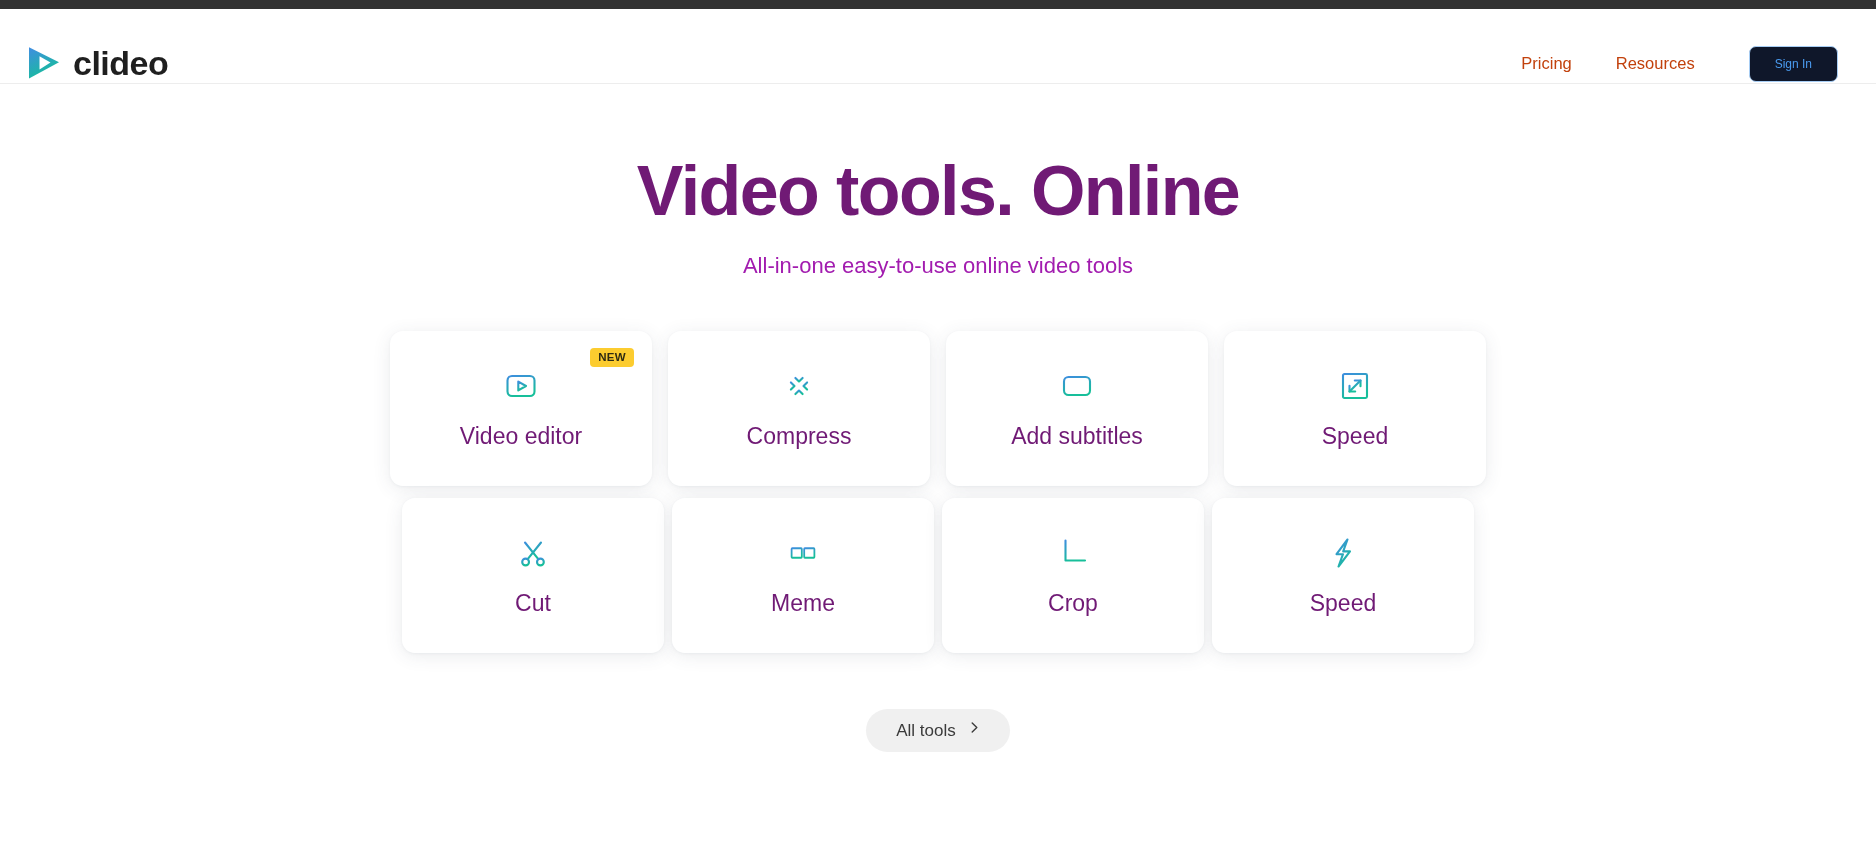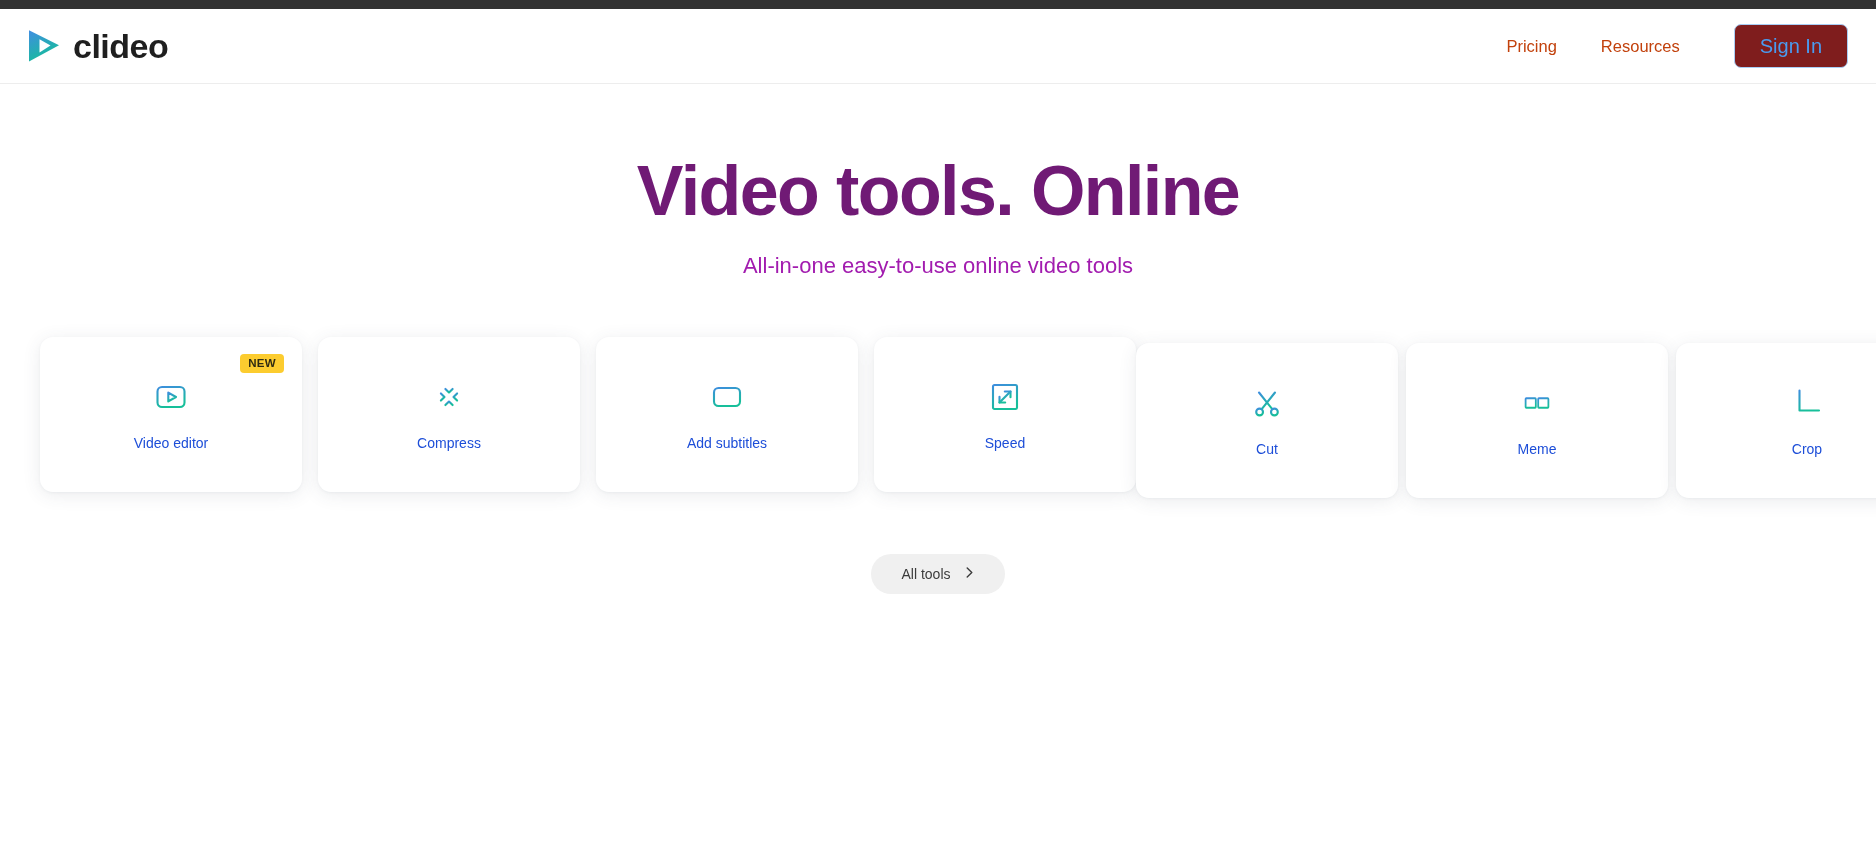--- a/index.html
+++ b/index.html
@@ -25,22 +25,22 @@
     background: #323232;
   }
 
   
   .header {
     height: 75px;
     width: 100%;
     background: #ffffff;
     border-bottom: 1px solid #ededed;
     display: flex;
-    align-items: center;
-    padding: 0 28px 0 24px;
+    align-items: flex-end;
+    padding: 0 38px 0 24px;
     gap: 45px;
   }
 
   .brand {
     display: flex;
     align-items: center;
     gap: 9px;
     text-decoration: none;
   }
   .brand-mark {
@@ -66,23 +66,23 @@
   .nav-link {
     font-size: 16.5px;
     color: #c2410c;
     text-decoration: none;
     padding: 10px 22px;
     white-space: nowrap;
   }
 
   .signin-btn {
     margin-left: 32px;
-    font-size: 20px;
+    font-size: 12px;
     color: #4a9bf0;
-    background: #7f1d1d;
+    background: #0f172a;
     border: 1px solid #a8cef5;
     border-radius: 7px;
     padding: 11px 25px;
     cursor: pointer;
     font-family: inherit;
     line-height: 1;
     white-space: nowrap;
   }
 
   
@@ -103,23 +103,22 @@
     margin-top: 25px;
     font-size: 22px;
     color: #a21caf;
     font-weight: 400;
   }
 
   
   .tools {
     margin-top: 52px;
     display: flex;
-    flex-direction: row;
+    flex-direction: column;
     align-items: center;
-    margin-left: 40px;
   }
 
   .tool-row {
     display: flex;
     justify-content: center;
   }
   .tool-row.row-1 { gap: 16px; }
   .tool-row.row-2 { gap: 8px; margin-top: 12px; }
 
   .tool-card {
@@ -141,22 +140,22 @@
   .tool-row.row-2 .tool-card { width: 262px; }
 
   .tool-icon {
     width: 34px;
     height: 34px;
     display: block;
   }
 
   .tool-label {
     margin-top: 22px;
-    font-size: 14px;
-    color: #1d4ed8;
+    font-size: 23px;
+    color: #701a75;
     line-height: 1;
   }
 
   .new-badge {
     position: absolute;
     top: 17px;
     right: 18px;
     background: #fccc2f;
     color: #2f2b12;
     font-size: 11.5px;
@@ -175,21 +174,21 @@
   }
   .alltools-btn {
     background: #f0f0f0;
     border: none;
     border-radius: 22px;
     padding: 13px 30px;
     display: inline-flex;
     align-items: flex-start;
     gap: 13px;
     font-family: inherit;
-    font-size: 14px;
+    font-size: 17px;
     color: #3b3b3b;
     cursor: pointer;
     line-height: 1;
   }
   .chev {
     width: 11px;
     height: 11px;
     display: block;
   }
 </style>

